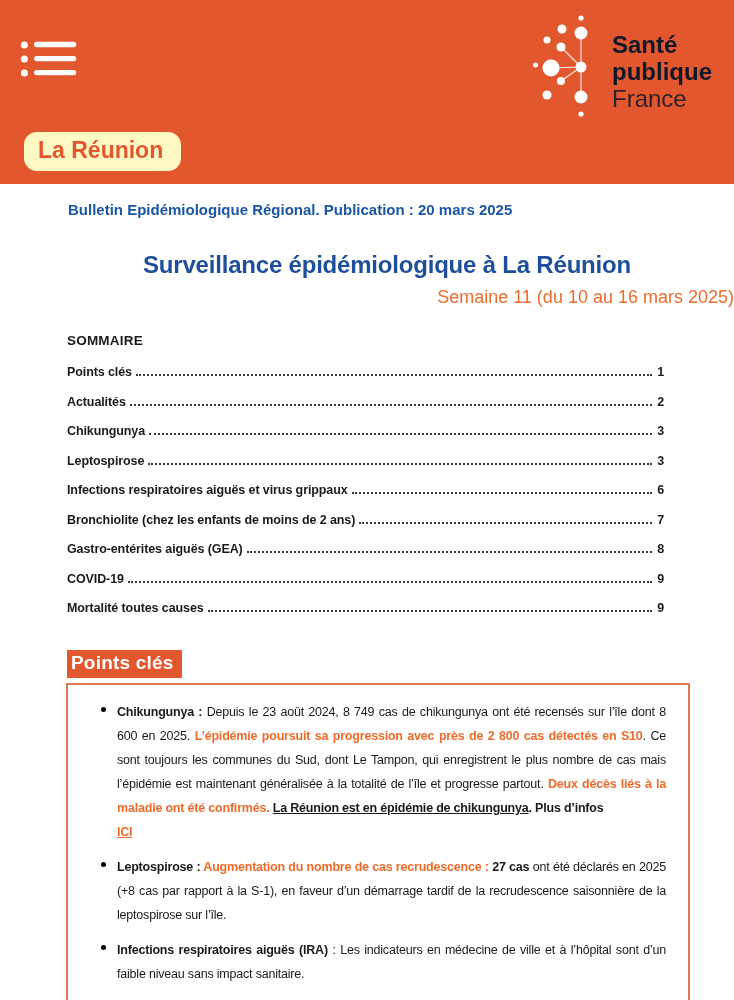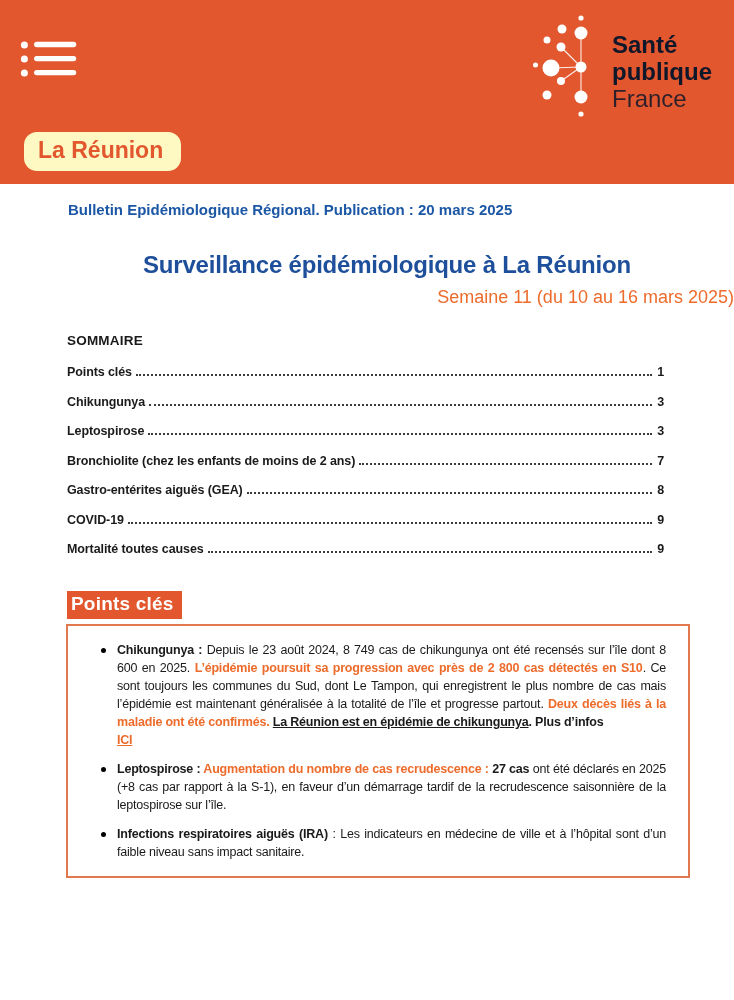--- a/index.html
+++ b/index.html
@@ -60,21 +60,21 @@
     display:inline-block;background:var(--orange);color:#fff;
     font-size:19px;font-weight:bold;padding:2px 8px 4px 4px;letter-spacing:.2px;
   }
   .points-box{
     margin:5px 0 0 66px;width:624px;border:2px solid var(--orange-border);
     padding:15px 22px 4px 32px;
   }
   .kp-list{list-style:none;}
   .kp-list li{
     position:relative;padding-left:17px;margin-bottom:11px;
-    font-size:12.5px;line-height:18px;letter-spacing:-0.2px;text-align:justify;
+    font-size:12.5px;line-height:24px;letter-spacing:-0.2px;text-align:justify;
   }
   .kp-list li::before{
     content:"";position:absolute;left:1px;top:7px;width:5px;height:5px;border-radius:50%;
     background:#000;
   }
   .seg-normal{font-weight:normal;}
   .seg-bold{font-weight:bold;}
   .seg-orangebold{color:var(--orange-text);font-weight:bold;}
   .seg-boldunderline{font-weight:bold;text-decoration:underline;}
   .seg-link{color:var(--orange-text);font-weight:bold;text-decoration:underline;cursor:pointer;}
@@ -140,28 +140,38 @@
 
 <div class="toc">
   <div class="toc-heading">SOMMAIRE</div>
   <div class="toc-rows">
     <div class="toc-row">
       <span class="toc-label">Points clés</span>
       <span class="toc-leader"></span>
       <span class="toc-page">1</span>
     </div>
     <div class="toc-row">
+      <span class="toc-label">Actualités</span>
+      <span class="toc-leader"></span>
+      <span class="toc-page">2</span>
+    </div>
+    <div class="toc-row">
       <span class="toc-label">Chikungunya</span>
       <span class="toc-leader"></span>
       <span class="toc-page">3</span>
     </div>
     <div class="toc-row">
       <span class="toc-label">Leptospirose</span>
       <span class="toc-leader"></span>
       <span class="toc-page">3</span>
+    </div>
+    <div class="toc-row">
+      <span class="toc-label">Infections respiratoires aiguës et virus grippaux</span>
+      <span class="toc-leader"></span>
+      <span class="toc-page">6</span>
     </div>
     <div class="toc-row">
       <span class="toc-label">Bronchiolite (chez les enfants de moins de 2 ans)</span>
       <span class="toc-leader"></span>
       <span class="toc-page">7</span>
     </div>
     <div class="toc-row">
       <span class="toc-label">Gastro-entérites aiguës (GEA)</span>
       <span class="toc-leader"></span>
       <span class="toc-page">8</span>

